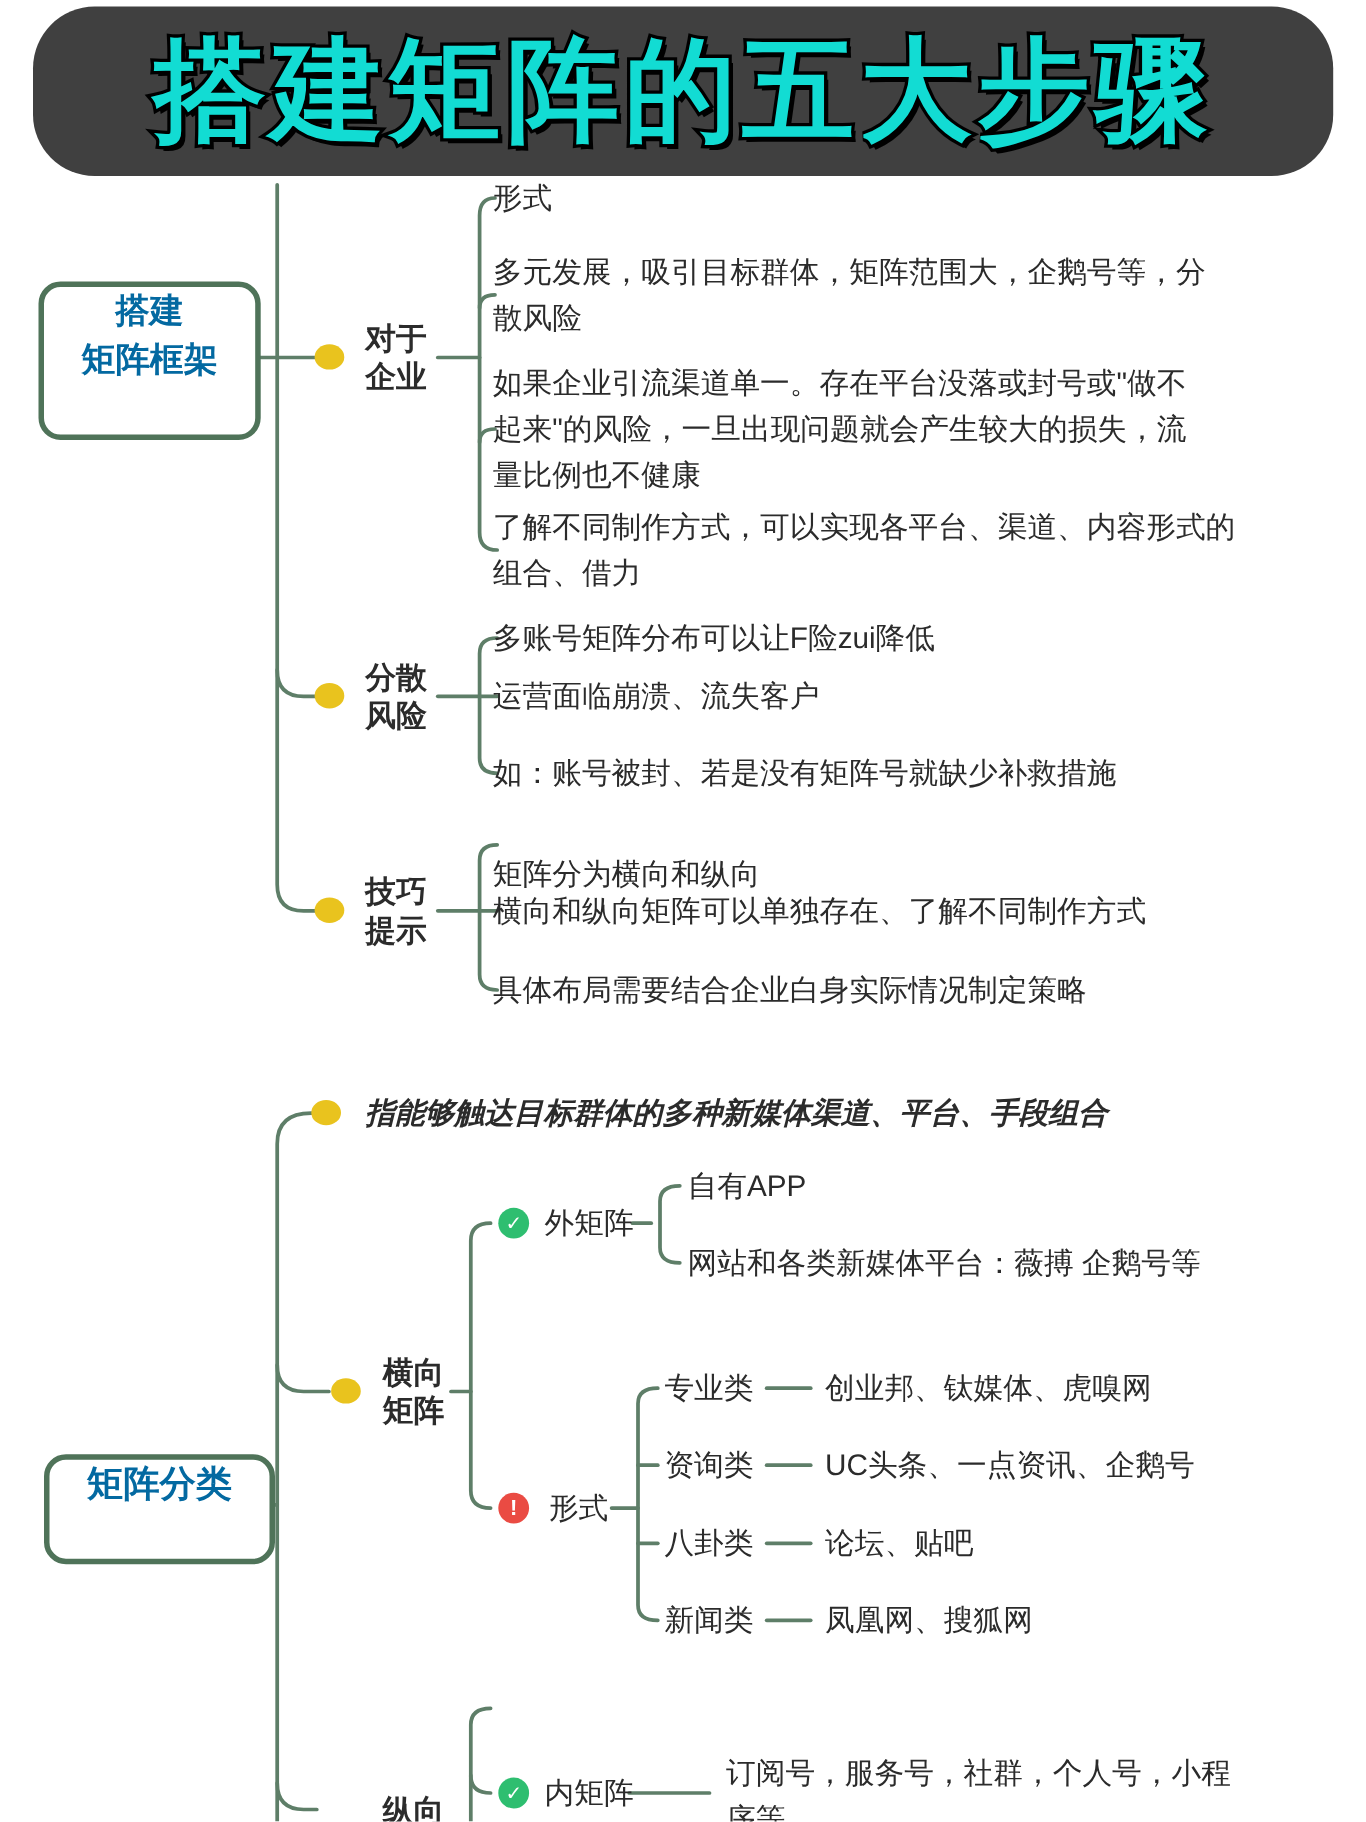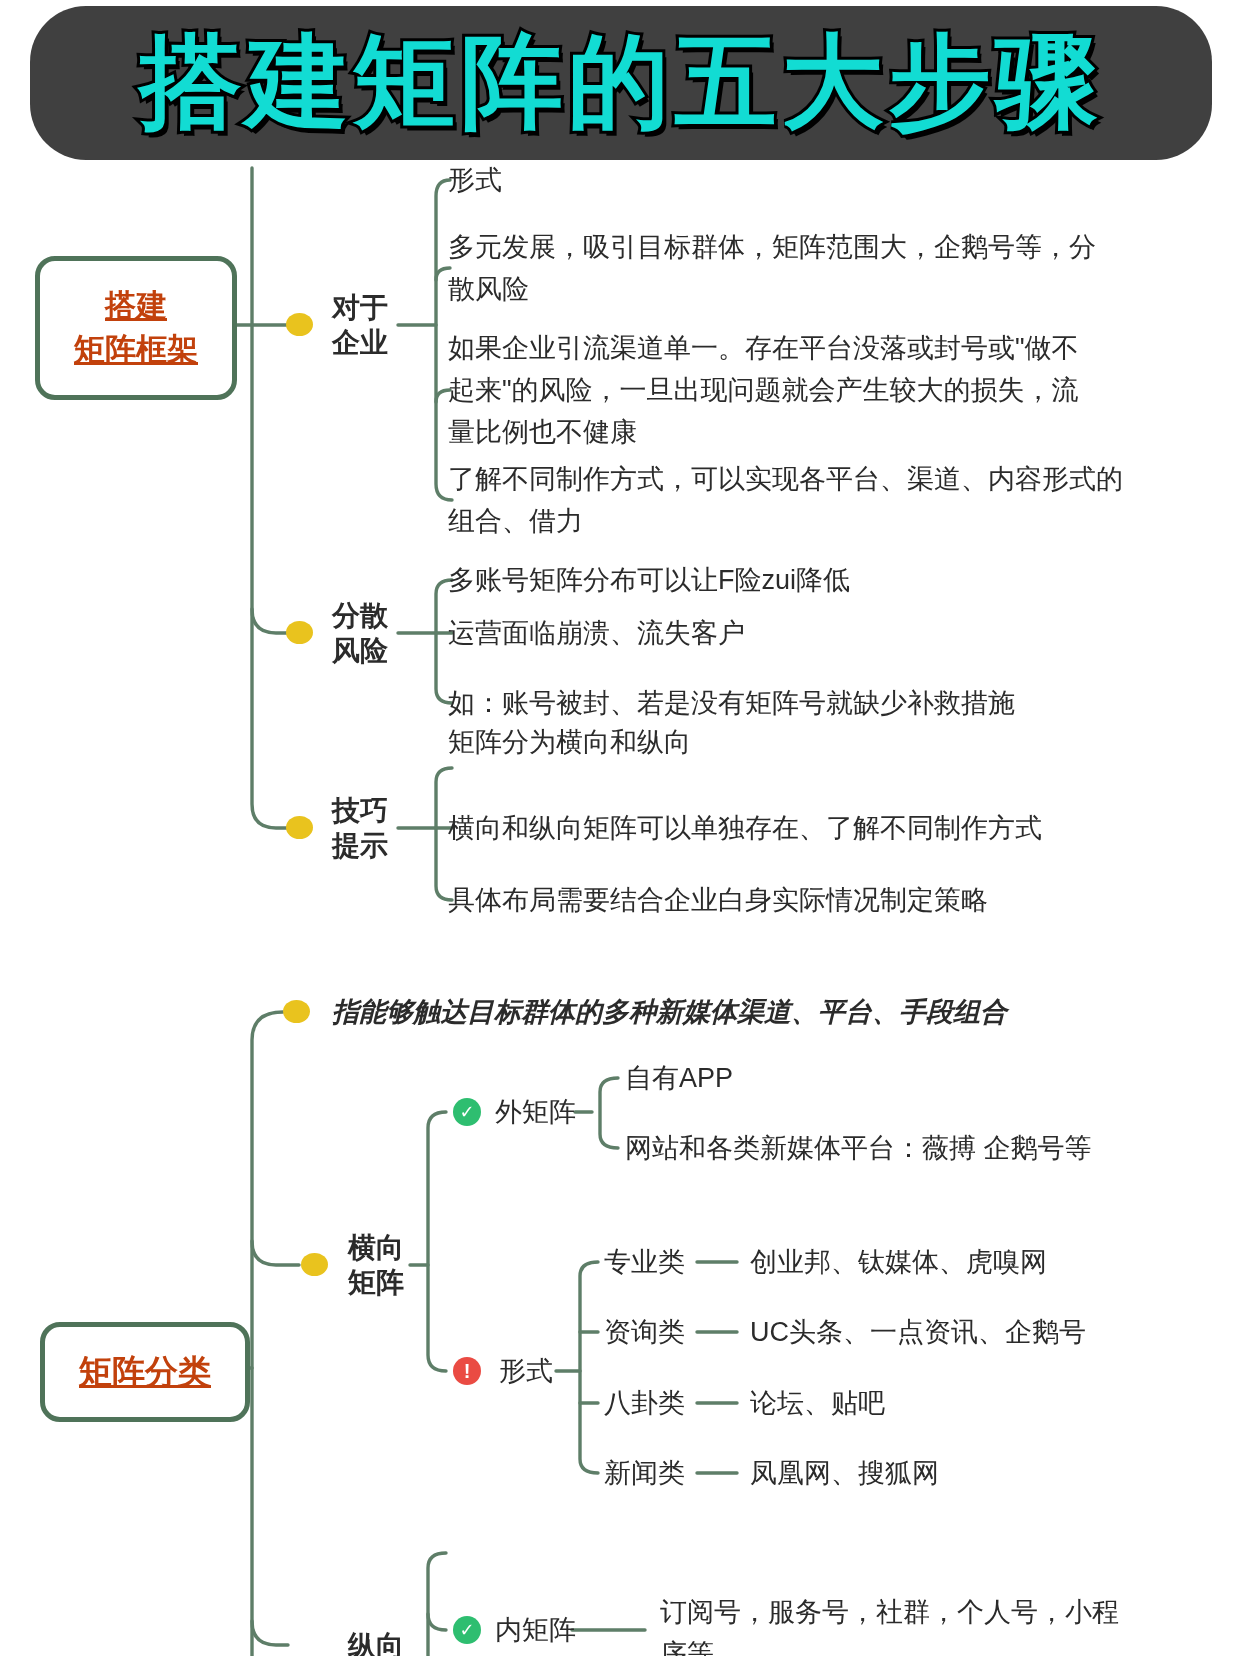--- a/index.html
+++ b/index.html
@@ -7,22 +7,22 @@
   .stage{position:relative;width:1242px;height:1656px;background:#ffffff;}
   svg.lines{position:absolute;left:0;top:0;pointer-events:none;}
   svg.lines path{stroke:#5e7e68;stroke-width:3.4;fill:none;stroke-linecap:round;}
 
   .title-box{position:absolute;left:30px;top:6px;width:1182px;height:154px;background:#404040;
     border-radius:56px;display:flex;align-items:center;justify-content:center;}
   .title-text{font-size:102px;font-weight:900;color:#12dcd3;letter-spacing:5px;
     -webkit-text-stroke:6px #000;paint-order:stroke fill;text-shadow:4px 5px 0 #000;white-space:nowrap;}
 
   .node{position:absolute;background:#fff;border:5px solid #4f7359;border-radius:20px;
-    display:flex;align-items:center;justify-content:center;text-align:center;
-    font-weight:bold;color:#c2410c;text-decoration:underline;}
+    display:flex;align-items:flex-start;justify-content:center;text-align:center;
+    font-weight:bold;color:#0369a1;}
   .node1{left:35px;top:256px;width:192px;height:134px;font-size:31px;line-height:1.42;}
   .node2{left:40px;top:1322px;width:200px;height:90px;font-size:33px;}
 
   .blabel{position:absolute;font-weight:bold;font-size:28px;line-height:35px;color:#2b2b2b;}
   .slabel{position:absolute;font-weight:400;font-size:27px;line-height:42px;color:#2b2b2b;white-space:nowrap;}
   .item{position:absolute;font-size:27px;line-height:42px;color:#2b2b2b;}
   .nowrap{white-space:nowrap;}
   .bold{font-weight:bold;font-style:italic;}
 
   .ydot{position:absolute;width:27px;height:23px;border-radius:50%;background:#e9c31e;}
@@ -101,21 +101,21 @@
   </div>
   <div class="item nowrap" style="left:448px;top:559px">多账号矩阵分布可以让F险zui降低</div>
   <div class="item nowrap" style="left:448px;top:612px">运营面临崩溃、流失客户</div>
   <div class="item nowrap" style="left:448px;top:682px">如：账号被封、若是没有矩阵号就缺少补救措施</div>
 
   <div class="ydot" style="left:286px;top:816px"></div>
   <div class="blabel" style="left:332px;top:793px">
     <span style="display:block">技巧</span>
     <span style="display:block">提示</span>
   </div>
-  <div class="item nowrap" style="left:448px;top:721px">矩阵分为横向和纵向</div>
+  <div class="item nowrap" style="left:448px;top:774px">矩阵分为横向和纵向</div>
   <div class="item nowrap" style="left:448px;top:807px">横向和纵向矩阵可以单独存在、了解不同制作方式</div>
   <div class="item nowrap" style="left:448px;top:879px">具体布局需要结合企业白身实际情况制定策略</div>
 
   <div class="ydot" style="left:283px;top:1000px"></div>
   <div class="item bold nowrap" style="left:332px;top:991px">指能够触达目标群体的多种新媒体渠道、平台、手段组合</div>
 
   <div class="node node2">
     <span>矩阵分类</span>
   </div>
 

